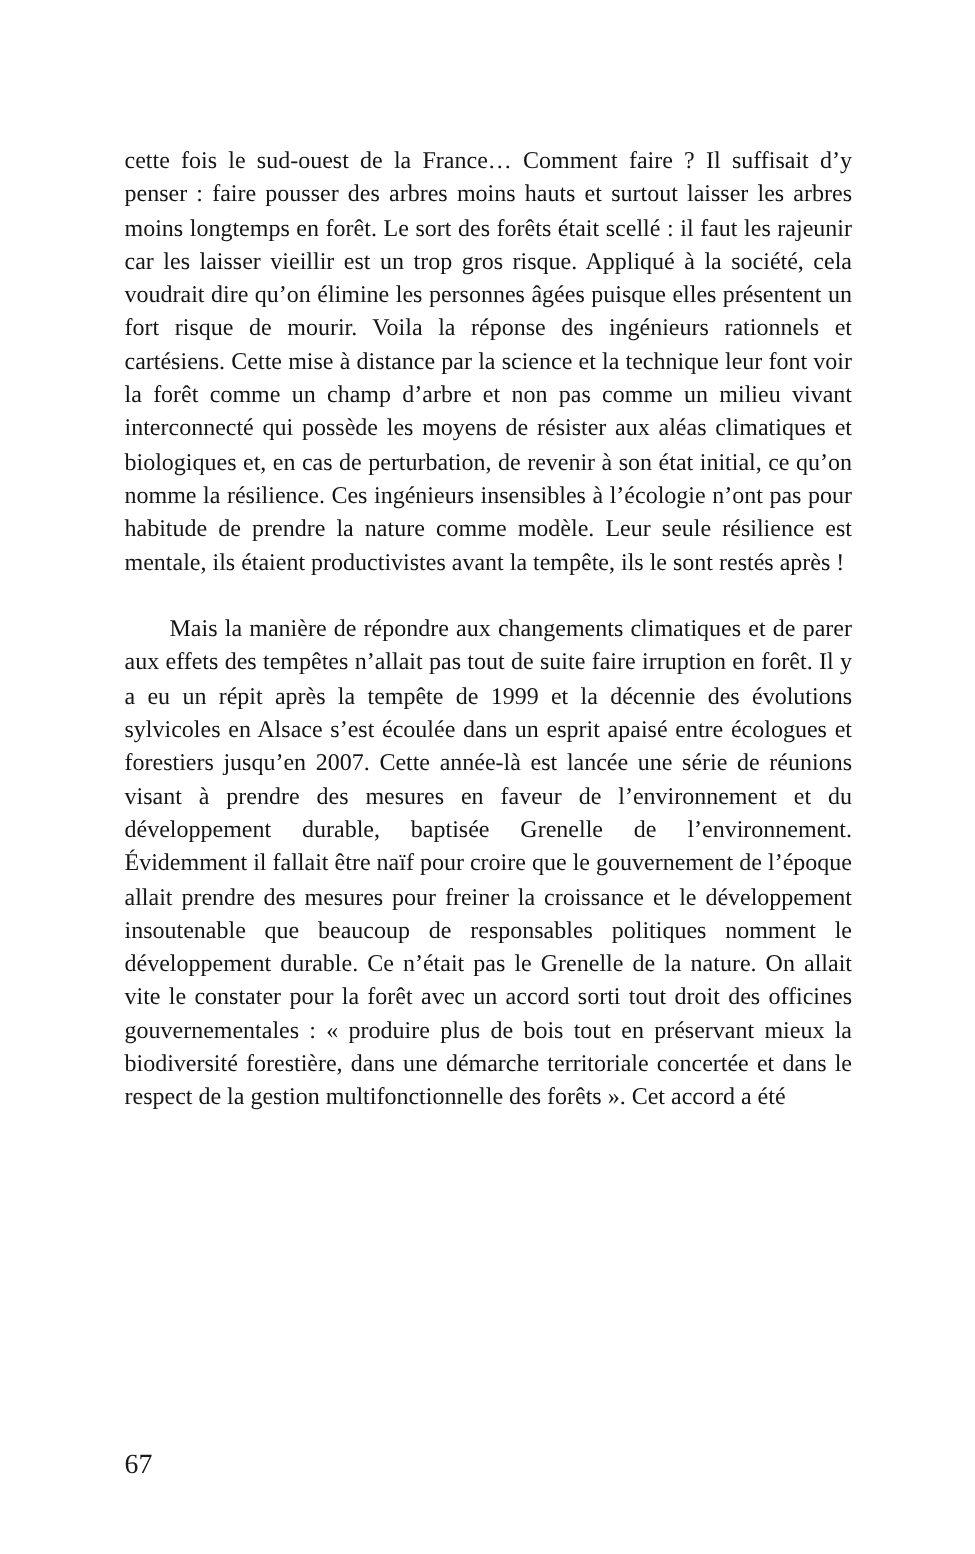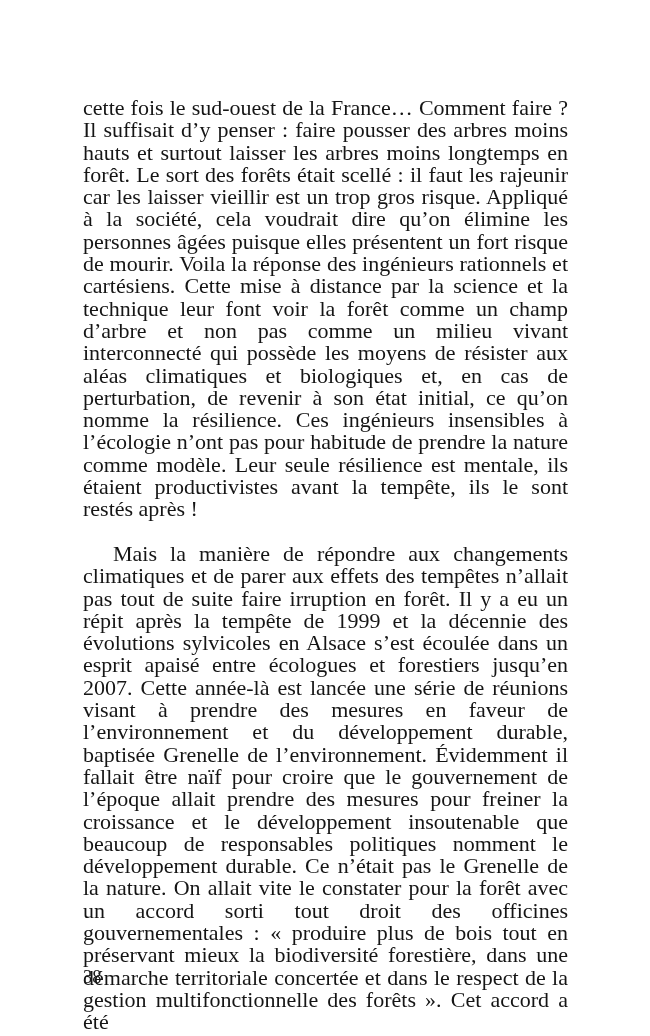--- a/index.html
+++ b/index.html
@@ -18,21 +18,21 @@
     position: absolute;
     inset: 0;
     background: #ffffff;
   }
   .text-block {
     position: absolute;
     left: 83px;
     top: 97px;
     width: 485px;
     color: #151515;
-    font-size: 22px;
+    font-size: 16px;
     line-height: 22.3px;
     text-align: justify;
     text-justify: inter-word;
   }
   .para {
     margin: 0;
     padding: 0;
   }
   .para + .para {
     margin-top: 22.3px; 
@@ -52,14 +52,14 @@
   }
 </style>
 </head>
 <body>
 
 <div class="page">
   <div class="text-block">
       <p class="para"><span>cette fois le sud-ouest de la France… Comment faire ? Il suffisait d’y penser : faire pousser des arbres moins hauts et surtout laisser les arbres moins longtemps en forêt. Le sort des forêts était scellé : il faut les rajeunir car les laisser vieillir est un trop gros risque. Appliqué à la société, cela voudrait dire qu’on élimine les personnes âgées puisque elles présentent un fort risque de mourir. Voila la réponse des ingénieurs rationnels et cartésiens. Cette mise à distance par la science et la technique leur font voir la forêt comme un champ d’arbre et non pas comme un milieu vivant interconnecté qui possède les moyens de résister aux aléas climatiques et biologiques et, en cas de perturbation, de revenir à son état initial, ce qu’on nomme la résilience. Ces ingénieurs insensibles à l’écologie n’ont pas pour habitude de prendre la nature comme modèle. Leur seule résilience est mentale, ils étaient productivistes avant la tempête, ils le sont restés après !</span></p>
       <p class="para indent"><span>Mais la manière de répondre aux changements climatiques et de parer aux effets des tempêtes n’allait pas tout de suite faire irruption en forêt. Il y a eu un répit après la tempête de 1999 et la décennie des évolutions sylvicoles en Alsace s’est écoulée dans un esprit apaisé entre écologues et forestiers jusqu’en 2007. Cette année-là est lancée une série de réunions visant à prendre des mesures en faveur de l’environnement et du développement durable, baptisée Grenelle de l’environnement. Évidemment il fallait être naïf pour croire que le gouvernement de l’époque allait prendre des mesures pour freiner la croissance et le développement insoutenable que beaucoup de responsables politiques nomment le développement durable. Ce n’était pas le Grenelle de la nature. On allait vite le constater pour la forêt avec un accord sorti tout droit des officines gouvernementales : </span><span class="italic">« produire plus de bois tout en préservant mieux la biodiversité forestière, dans une démarche territoriale concertée et dans le respect de la gestion multifonctionnelle des forêts »</span><span>. Cet accord a été</span></p>
     </div>
-  <div class="page-number">38</div>
+  <div class="page-number">67</div>
 </div>
 
 </body></html>

